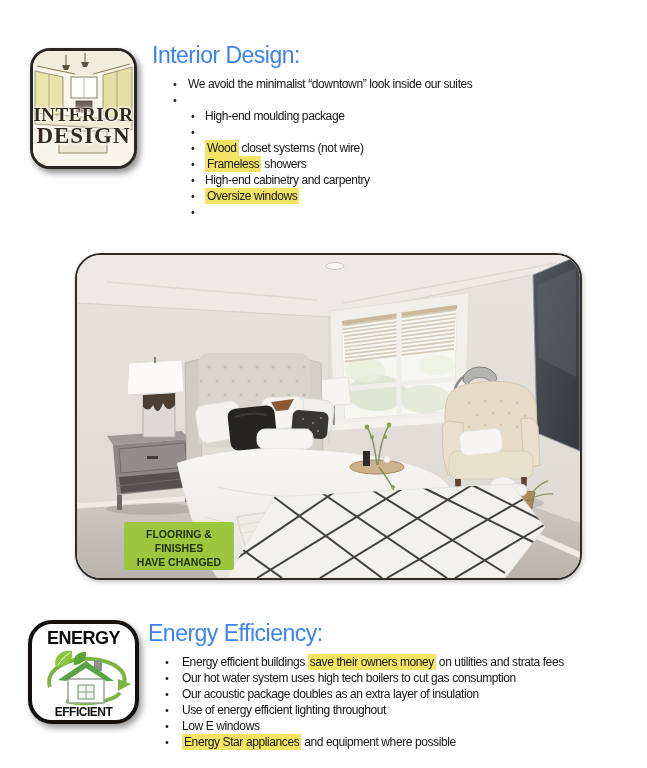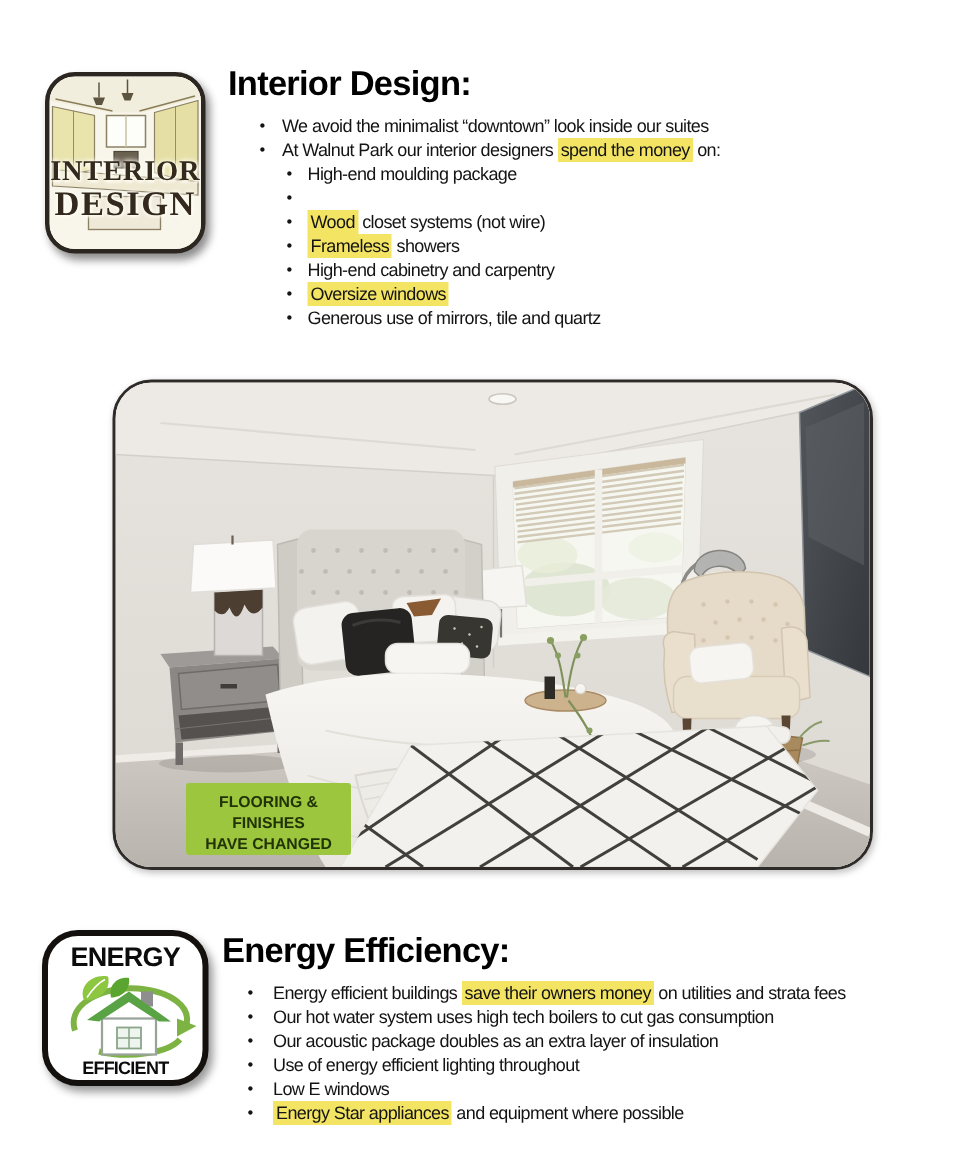--- a/index.html
+++ b/index.html
@@ -26,21 +26,21 @@
   .badge-energy{
     left:28px;top:620px;width:111px;height:104px;border:4px solid #13100d;border-radius:24px;
     background:#fff;box-shadow:3px 4px 6px rgba(0,0,0,.4);text-align:center;
   }
   .badge-energy .word{font-weight:700;color:#0c0c0c;letter-spacing:-.5px;}
   .badge-energy .w1{font-size:18px;margin-top:4px;}
   .badge-energy .w2{font-size:12px;margin-top:-2px;}
   .badge-energy svg{display:block;margin:-2px auto 0;}
 
   
-  .heading{font-weight:700;color:#000000;letter-spacing:-.5px;margin:0;}
+  .heading{font-weight:400;color:#3b82f6;letter-spacing:-.5px;margin:0;}
   .heading-interior{left:152px;top:42px;font-size:23px;}
   .heading-energy{left:148px;top:620px;font-size:23px;}
 
   
   .list{font-size:12px;letter-spacing:-.4px;line-height:16px;color:#141414;}
   .list-interior{left:168px;top:76px;width:470px;}
   .list-energy{left:160px;top:654px;width:487px;}
   .bullet{display:flex;align-items:flex-start;}
   .bullet .dot{flex:0 0 15px;font-size:11px;line-height:16px;}
   .bullet.lvl1{padding-left:5px;}
@@ -87,21 +87,20 @@
 </div>
 
 <h1 class="abs heading heading-interior">Interior Design:</h1>
 <div class="abs list list-interior">
     <div class="bullet lvl1">
       <span class="dot">•</span>
       <span class="content"><span>We avoid the minimalist “downtown” look inside our suites</span></span>
     </div>
     <div class="bullet lvl1">
       <span class="dot">•</span>
-      <span class="content"><span>At Walnut Park our interior designers </span><mark>spend the money</mark><span> on:</span></span>
     </div>
     <div class="bullet lvl2">
       <span class="dot">•</span>
       <span class="content"><span>High-end moulding package</span></span>
     </div>
     <div class="bullet lvl2">
       <span class="dot">•</span>
     </div>
     <div class="bullet lvl2">
       <span class="dot">•</span>
@@ -114,21 +113,20 @@
     <div class="bullet lvl2">
       <span class="dot">•</span>
       <span class="content"><span>High-end cabinetry and carpentry</span></span>
     </div>
     <div class="bullet lvl2">
       <span class="dot">•</span>
       <span class="content"><mark>Oversize windows</mark></span>
     </div>
     <div class="bullet lvl2">
       <span class="dot">•</span>
-      <span class="content"><span>Generous use of mirrors, tile and quartz</span></span>
     </div>
   </div>
 
 <figure class="abs photo">
 <svg width="503" height="323" viewBox="0 0 503 323">
   <defs>
     <linearGradient id="wallG" x1="0" y1="0" x2="0" y2="1">
       <stop offset="0" stop-color="#e7e3de"></stop>
           <stop offset="1" stop-color="#dcd8d2"></stop>
     </linearGradient>

